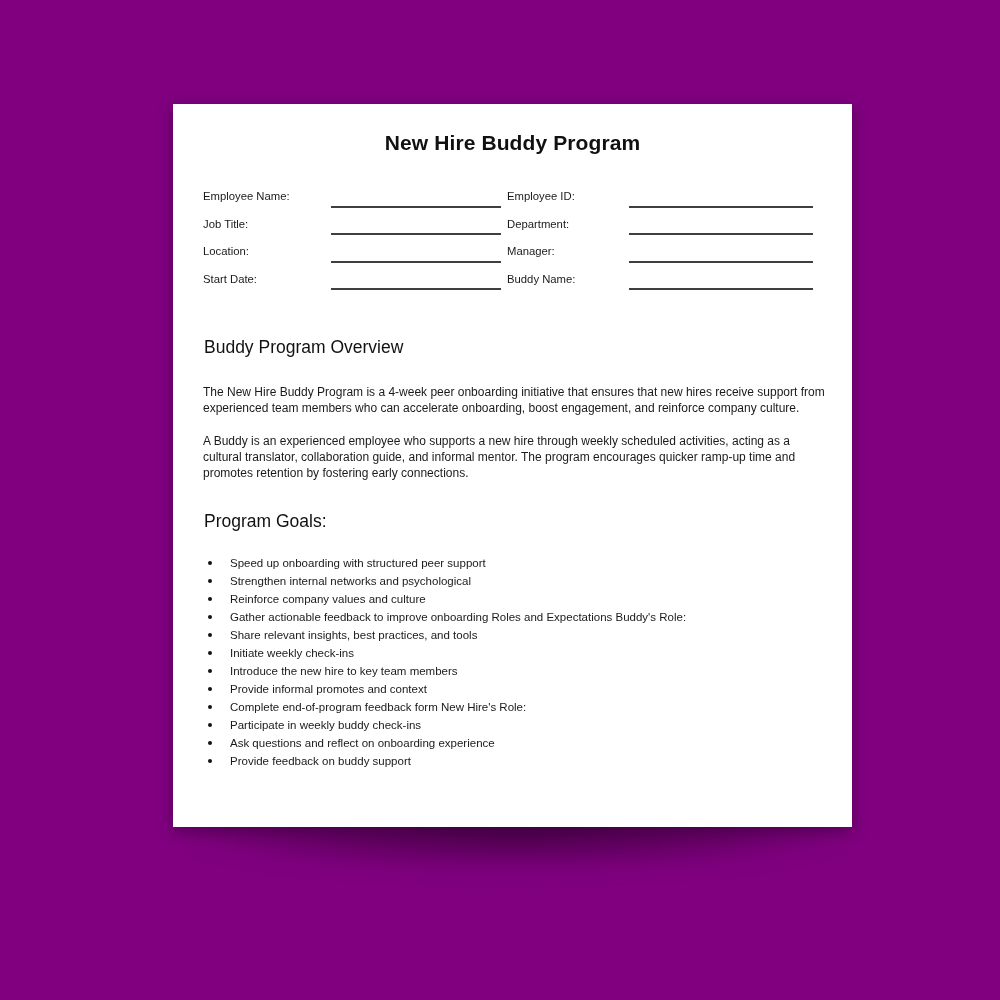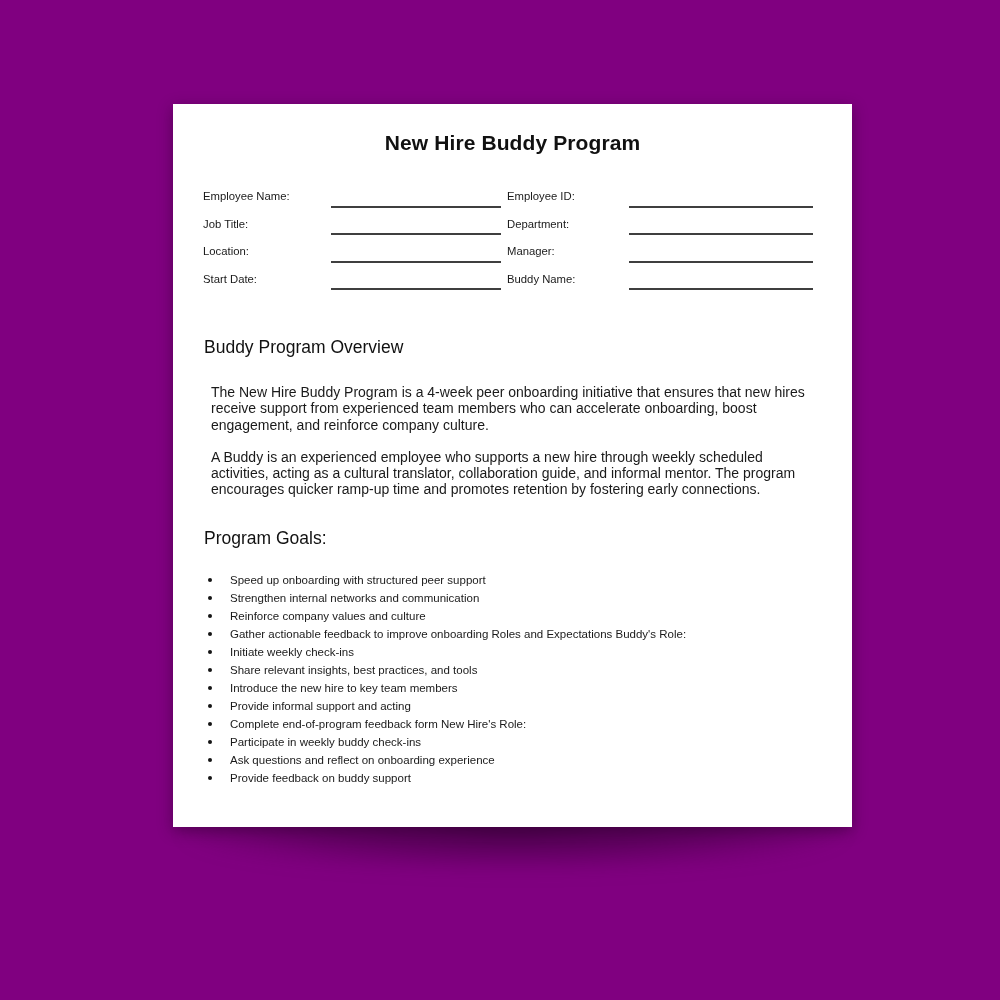--- a/index.html
+++ b/index.html
@@ -103,24 +103,24 @@
     font-size: 17.5px;
     font-weight: normal;
     color: #111111;
     margin: 1px;
   }
 
   .heading-overview { margin-top: 44px; }
   .heading-goals    { margin-top: 30px; }
 
   .body-para {
-    font-size: 14px;
+    font-size: 12px;
     line-height: 16.3px;
     color: #1a1a1a;
-    margin: 8px;
+    margin: 0;
     max-width: 639px;
   }
   .para-first  { margin-top: 26px; }
   .para-second { margin-top: 16px; }
 
   .goals-list {
     list-style: none;
     margin: 0;
     padding: 0;
     margin-top: 22px;
@@ -205,27 +205,27 @@
       <div class="section">
         <h2 class="section-heading heading-overview">Buddy Program Overview</h2>
         <p class="body-para para-first">The New Hire Buddy Program is a 4-week peer onboarding initiative that ensures that new hires receive support from experienced team members who can accelerate onboarding, boost engagement, and reinforce company culture.</p>
         <p class="body-para para-second">A Buddy is an experienced employee who supports a new hire through weekly scheduled activities, acting as a cultural translator, collaboration guide, and informal mentor. The program encourages quicker ramp-up time and promotes retention by fostering early connections.</p>
       </div>
 
       <div class="section">
         <h2 class="section-heading heading-goals">Program Goals:</h2>
         <ul class="goals-list" id="goals-list">
             <li><span class="bullet"></span><span>Speed up onboarding with structured peer support</span></li>
-            <li><span class="bullet"></span><span>Strengthen internal networks and communication</span></li>
+            <li><span class="bullet"></span><span>Strengthen internal networks and psychological</span></li>
             <li><span class="bullet"></span><span>Reinforce company values and culture</span></li>
             <li><span class="bullet"></span><span>Gather actionable feedback to improve onboarding Roles and Expectations Buddy's Role:</span></li>
+            <li><span class="bullet"></span><span>Share relevant insights, best practices, and tools</span></li>
             <li><span class="bullet"></span><span>Initiate weekly check-ins</span></li>
-            <li><span class="bullet"></span><span>Share relevant insights, best practices, and tools</span></li>
             <li><span class="bullet"></span><span>Introduce the new hire to key team members</span></li>
-            <li><span class="bullet"></span><span>Provide informal support and acting</span></li>
+            <li><span class="bullet"></span><span>Provide informal promotes and context</span></li>
             <li><span class="bullet"></span><span>Complete end-of-program feedback form New Hire's Role:</span></li>
             <li><span class="bullet"></span><span>Participate in weekly buddy check-ins</span></li>
             <li><span class="bullet"></span><span>Ask questions and reflect on onboarding experience</span></li>
             <li><span class="bullet"></span><span>Provide feedback on buddy support</span></li>
           </ul>
       </div>
 
     </div>
   </div>
 

